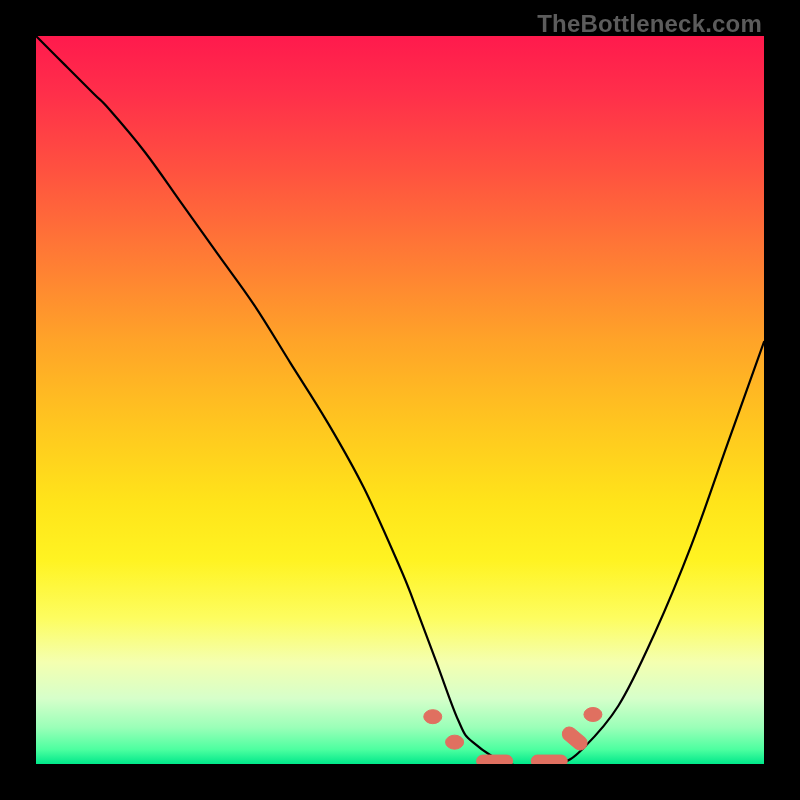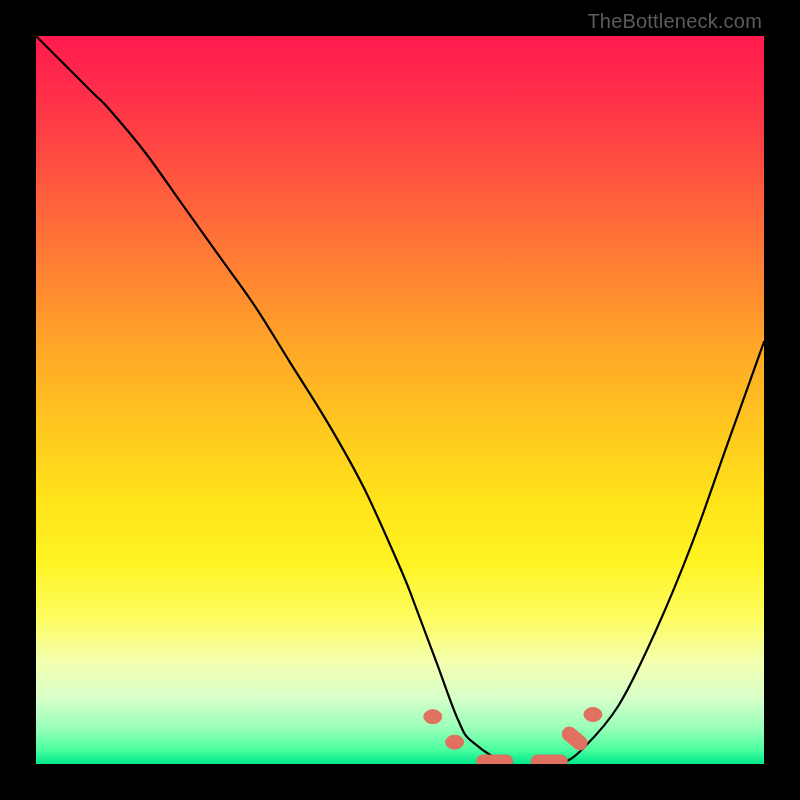--- a/index.html
+++ b/index.html
@@ -31,22 +31,22 @@
       #9affb8 95%,
       #4dffa0 98%,
       #00e88a 100%
     );
   }
   .attribution {
     position: absolute;
     top: 10px;
     right: 38px;
     font-family: Arial, Helvetica, sans-serif;
-    font-size: 20px;
-    font-weight: 400;
+    font-size: 24px;
+    font-weight: 700;
     color: #5c5c5c;
     letter-spacing: 0.2px;
   }
   svg.overlay {
     position: absolute;
     left: 0; top: 0;
     width: 728px; height: 728px;
   }
   .curve {
     fill: none;

